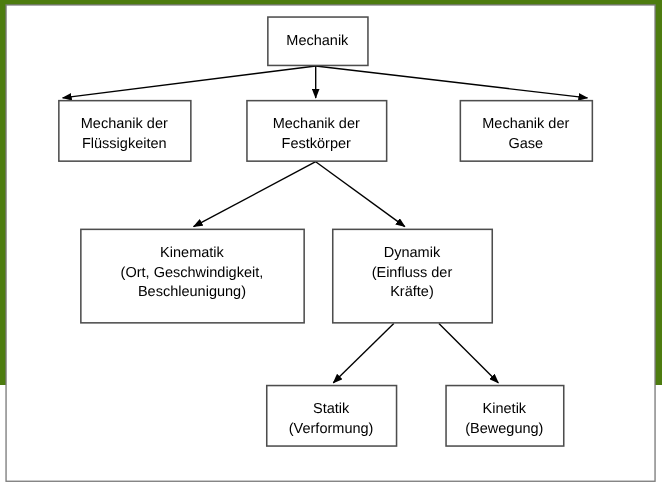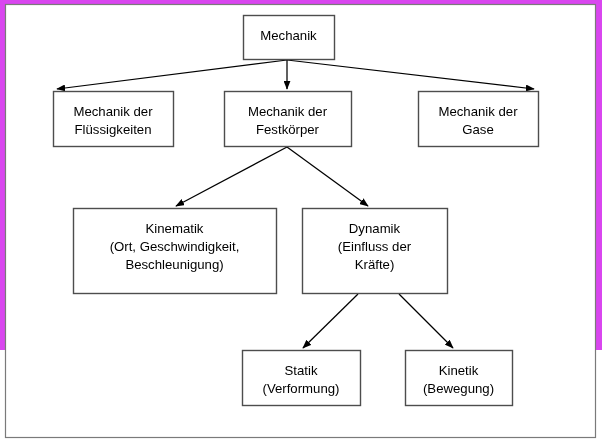--- a/index.html
+++ b/index.html
@@ -11,21 +11,21 @@
   body {
     width: 602px;
     height: 445px;
     font-family: "Liberation Sans", sans-serif;
     overflow: hidden;
   }
   #diagram-root {
     position: relative;
     width: 602px;
     height: 350px;
-    background: #d946ef;
+    background: #4d7c0f;
   }
   svg.diagram-canvas {
     display: block;
     width: 602px;
     height: 445px;
   }
   .node-box {
     fill: #ffffff;
     stroke: #4d4d4d;
     stroke-width: 1.4;

